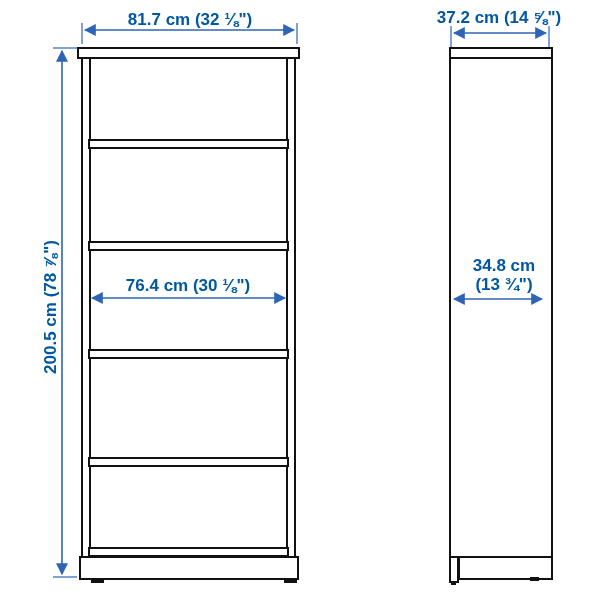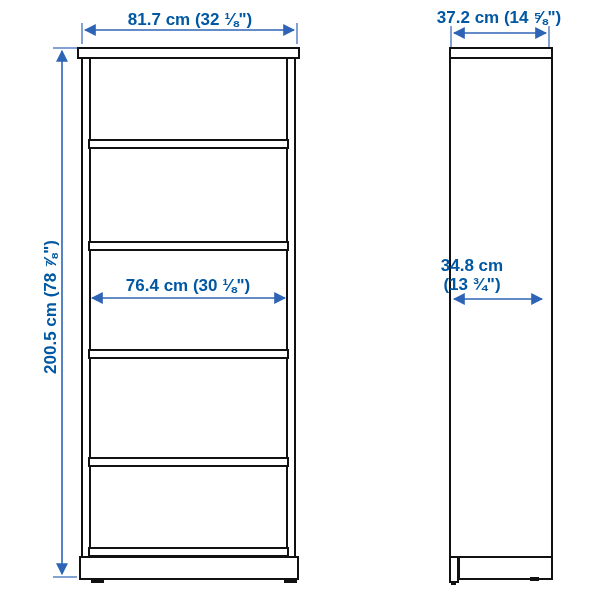--- a/index.html
+++ b/index.html
@@ -25,21 +25,21 @@
     text-align: center;
     white-space: nowrap;
   }
   #lbl-front-width { left: 84px; top: 10px; width: 212px; }
   #lbl-side-depth  { left: 428px; top: 8px; width: 142px; }
   #lbl-height {
     left: -66px; top: 297px; width: 234px; height: 20px;
     transform: rotate(-90deg);
   }
   #lbl-inner-width { left: 88px; top: 276px; width: 200px; }
-  #lbl-inner-depth { left: 422px; top: 256px; width: 100px; }
+  #lbl-inner-depth { left: 454px; top: 256px; width: 100px; }
   #lbl-inner-depth span { display: block; }
 </style>
 </head>
 <body>
 
 <div id="stage">
 
   <svg id="drawing" width="600" height="600" viewBox="0 0 600 600">
     <defs>
       <marker id="arr" viewBox="0 0 10 10" refX="9" refY="5" markerWidth="7.5" markerHeight="7.5" orient="auto-start-reverse">

